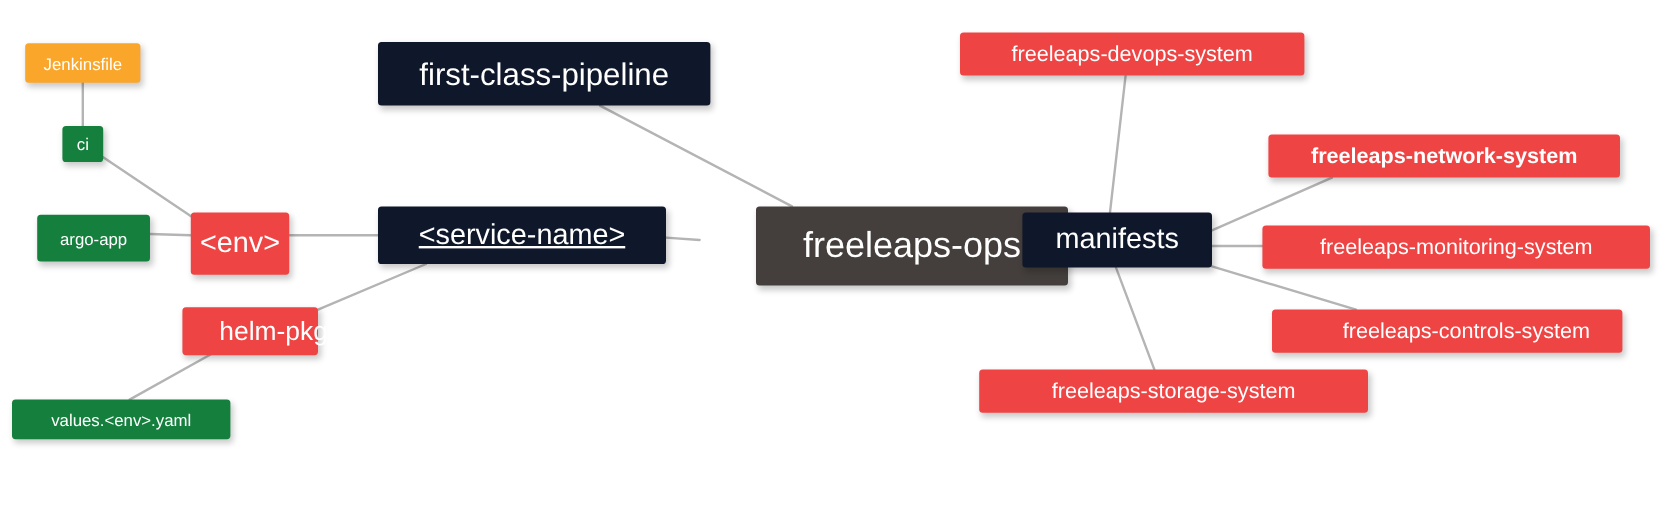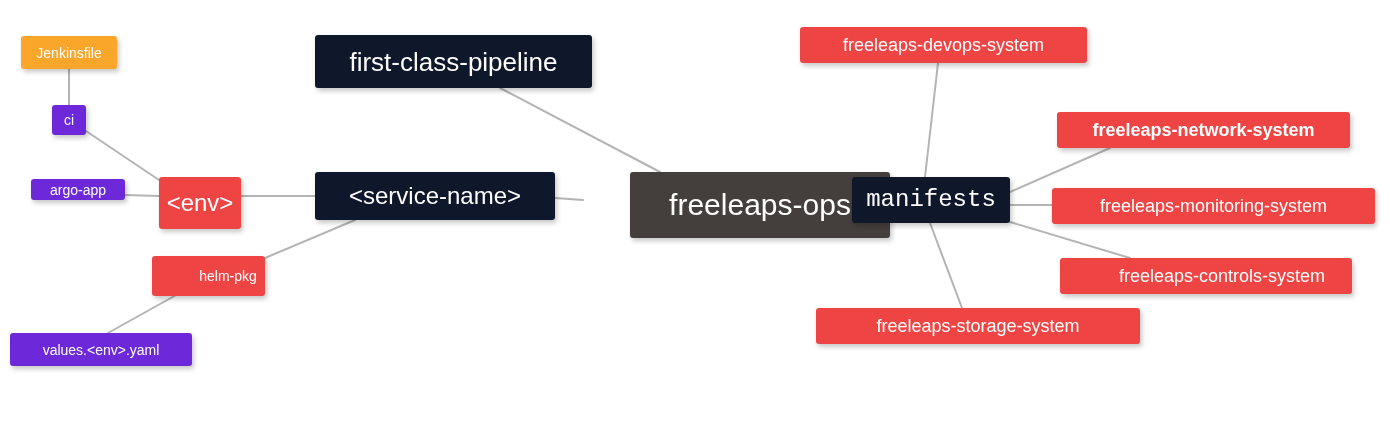--- a/index.html
+++ b/index.html
@@ -35,21 +35,21 @@
     white-space: nowrap;
     line-height: 1;
     text-align: center;
     box-shadow: 2px 3px 5px rgba(0,0,0,0.22);
     font-family: "Liberation Sans", sans-serif;
     user-select: none;
   }
   .n-root    { background: #443F3C; margin-left: 47px; }
   .n-blue    { background: #0f172a; }
   .n-green   { background: #ef4444; }
-  .n-red     { background: #6d28d9; }
+  .n-red     { background: #15803d; }
   .n-orange  { background: #F9A62B; }
 </style>
 </head>
 <body>
 
 <div id="canvas">
   <svg id="edges" viewBox="0 0 1390 421" width="1390" height="421" xmlns="http://www.w3.org/2000/svg">
       <line x1="69" y1="58" x2="69" y2="105" stroke="#b4b4b4" stroke-width="2" stroke-linecap="round"></line>
       <line x1="86" y1="131" x2="162" y2="182" stroke="#b4b4b4" stroke-width="2" stroke-linecap="round"></line>
       <line x1="125" y1="195" x2="159" y2="196" stroke="#b4b4b4" stroke-width="2" stroke-linecap="round"></line>
@@ -61,27 +61,27 @@
       <line x1="843" y1="202" x2="852" y2="202" stroke="#b4b4b4" stroke-width="2" stroke-linecap="round"></line>
       <line x1="925" y1="177" x2="938" y2="63" stroke="#b4b4b4" stroke-width="2" stroke-linecap="round"></line>
       <line x1="1010" y1="192" x2="1110" y2="148" stroke="#b4b4b4" stroke-width="2" stroke-linecap="round"></line>
       <line x1="1010" y1="205" x2="1052" y2="205" stroke="#b4b4b4" stroke-width="2" stroke-linecap="round"></line>
       <line x1="1010" y1="222" x2="1130" y2="258" stroke="#b4b4b4" stroke-width="2" stroke-linecap="round"></line>
       <line x1="930" y1="223" x2="962" y2="308" stroke="#b4b4b4" stroke-width="2" stroke-linecap="round"></line>
     </svg>
   <div id="node-layer">
       <div class="node n-orange" style="left: 21px; top: 25px; width: 96px; height: 33px; font-size: 14px; margin-top: 11px;">Jenkinsfile</div>
       <div class="node n-red" style="left: 52px; top: 105px; width: 34px; height: 30px; font-size: 14px;">ci</div>
-      <div class="node n-red" style="left: 31px; top: 179px; width: 94px; height: 21px; font-size: 14px;">argo-app</div>
+      <div class="node n-red" style="left: 31px; top: 179px; width: 94px; height: 39px; font-size: 14px;">argo-app</div>
       <div class="node n-green" style="left: 159px; top: 177px; width: 82px; height: 52px; font-size: 24px;">&lt;env&gt;</div>
-      <div class="node n-green" style="left: 152px; top: 256px; width: 113px; height: 40px; font-size: 14px; padding-left: 39px;">helm-pkg</div>
+      <div class="node n-green" style="left: 152px; top: 256px; width: 113px; height: 40px; font-size: 22px; padding-left: 39px;">helm-pkg</div>
       <div class="node n-red" style="left: 10px; top: 333px; width: 182px; height: 33px; font-size: 14px;">values.&lt;env&gt;.yaml</div>
       <div class="node n-blue" style="left: 315px; top: 35px; width: 277px; height: 53px; font-size: 26px;">first-class-pipeline</div>
-      <div class="node n-blue" style="left: 315px; top: 172px; width: 240px; height: 48px; font-size: 24px;">&lt;service-name&gt;</div>
+      <div class="node n-blue" style="left: 315px; top: 172px; width: 240px; height: 48px; font-size: 24px; text-decoration: underline;">&lt;service-name&gt;</div>
       <div class="node n-root" style="left: 583px; top: 172px; width: 260px; height: 66px; font-size: 30px;">freeleaps-ops</div>
-      <div class="node n-blue" style="left: 852px; top: 177px; width: 158px; height: 46px; font-size: 24px; font-family: Liberation Mono, monospace;">manifests</div>
+      <div class="node n-blue" style="left: 852px; top: 177px; width: 158px; height: 46px; font-size: 24px;">manifests</div>
       <div class="node n-green" style="left: 800px; top: 27px; width: 287px; height: 36px; font-size: 18px;">freeleaps-devops-system</div>
       <div class="node n-green" style="left: 1057px; top: 112px; width: 293px; height: 36px; font-size: 18px; font-weight: bold;">freeleaps-network-system</div>
       <div class="node n-green" style="left: 1052px; top: 188px; width: 323px; height: 36px; font-size: 18px;">freeleaps-monitoring-system</div>
       <div class="node n-green" style="left: 1060px; top: 258px; width: 292px; height: 36px; font-size: 18px; padding-left: 32px;">freeleaps-controls-system</div>
       <div class="node n-green" style="left: 816px; top: 308px; width: 324px; height: 36px; font-size: 18px;">freeleaps-storage-system</div>
     </div>
 </div>
 
 </body></html>

